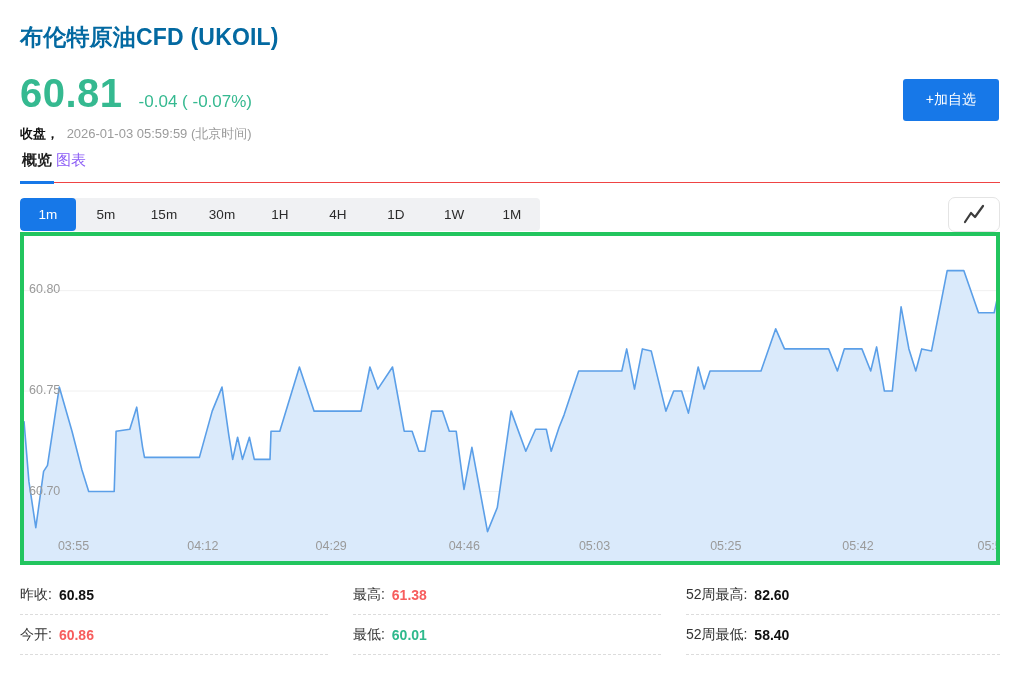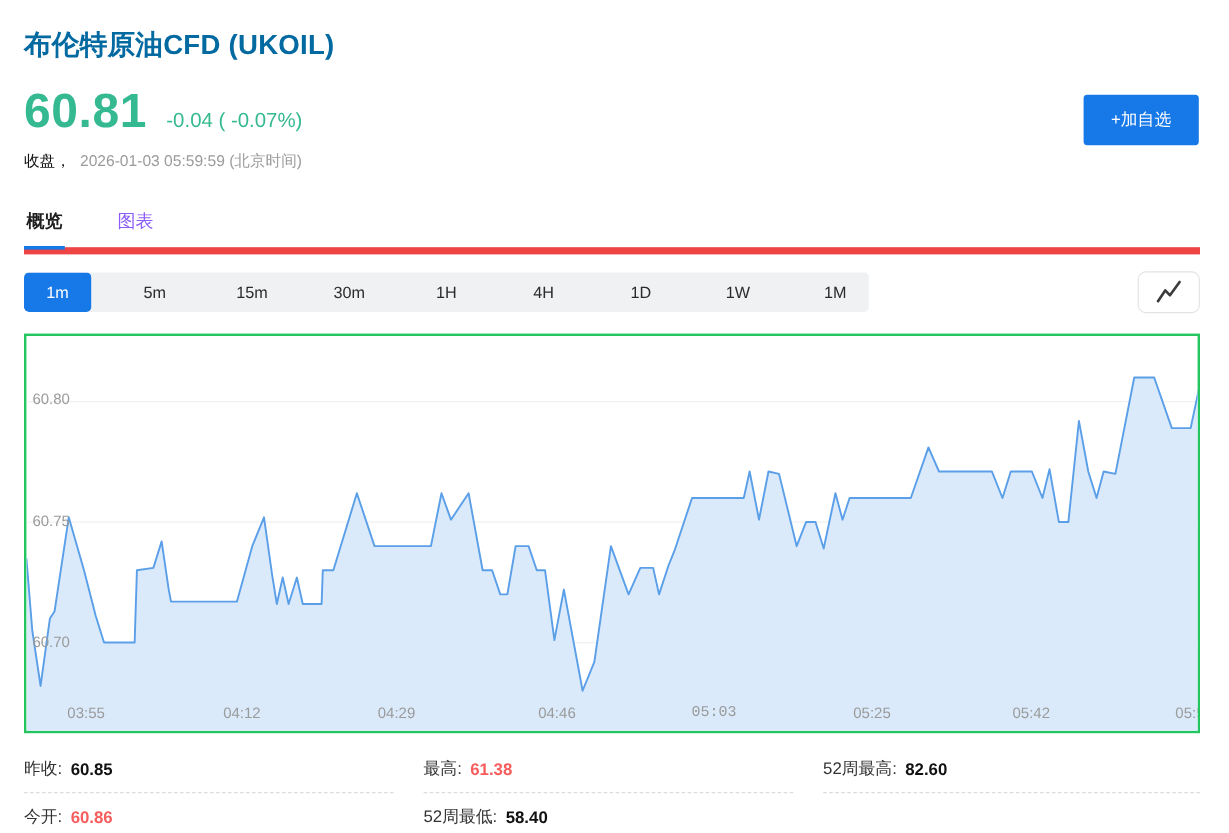--- a/index.html
+++ b/index.html
@@ -7,43 +7,43 @@
     font-family:"Liberation Sans","DejaVu Sans",sans-serif; }
   .page { position:relative; width:1024px; height:694px; padding:14px 24px 0 20px; }
 
   .title { font-size:23px; font-weight:700; color:#0369a1; margin-top:8px; letter-spacing:.2px; }
 
   .price-row { display:flex; align-items:baseline; margin-top:18px; }
   .price { font-size:40px; font-weight:700; color:#35b990; letter-spacing:.5px; }
   .change { font-size:17px; color:#35b990; margin-left:16px; }
 
   .status-row { margin-top:9px; font-size:13px; }
-  .status-label { font-weight:400; color:#111; }
+  .status-label { font-weight:700; color:#111; }
   .timestamp { color:#9b9b9b; margin-left:4px; }
 
   .watch-btn { position:absolute; top:55px; right:25px; background:#1778e8; color:#fff;
     border:none; font-size:14px; padding:12px 23px; border-radius:3px; cursor:pointer;
     font-family:inherit;margin-top:24px; }
 
-  .tabs { margin-top:24px; border-bottom:6px solid #ef4444; display:flex; gap:42px; }
+  .tabs { border-bottom:1px solid #ef4444; display:flex; }
   .tab { font-size:15px; color:#8b5cf6; padding:8px 2px 12px 2px; cursor:pointer; position:relative; }
   .tab.active { color:#1f1f1f; font-weight:700; }
   .tab.active::after { content:""; position:absolute; left:0; right:0; bottom:-2px; height:3px; background:#1778e8; }
 
   .tf-row { margin-top:14px; display:flex; align-items:center; justify-content:space-between; }
-  .tf-bar { display:inline-flex; background:#f0f1f3; border-radius:4px; overflow:hidden;gap:23px; }
+  .tf-bar { display:inline-flex; background:#f0f1f3; border-radius:4px; overflow:hidden; }
   .tf-btn { width:56px; height:33px; border:none; background:transparent; font-size:13.5px;
     color:#2b2b2b; cursor:pointer; font-family:inherit; margin-right:2px; }
   .tf-btn:last-child { margin-right:0; }
   .tf-btn.active { background:#1778e8; color:#fff; border-radius:4px; }
   .chart-type-btn { width:52px; height:35px; background:#fff; border:1px solid #e4e4e4;
     border-radius:7px; display:flex; align-items:center; justify-content:center; cursor:pointer; }
 
-  .chart-box { position:relative; margin-top:17px; width:980px; height:333px;
-    border:2px solid #22c55e; background:#fff; overflow:hidden;padding-left:26px; }
+  .chart-box { position:relative; margin-top:0; width:980px; height:333px;
+    border:4px solid #22c55e; background:#fff; overflow:hidden;padding-left:26px; }
   .chart-box svg { position:absolute; left:0; top:0; }
   .y-label { position:absolute; left:5px; font-size:12.5px; color:#9a9a9a; z-index:3; }
   .x-label { position:absolute; bottom:8px; font-size:12.5px; color:#9a9a9a; transform:translateX(-50%); z-index:3; white-space:nowrap; }
 
   .stats { margin-top:10px; display:grid; grid-template-columns:1fr 1fr 1.02fr; column-gap:25px; }
   .stat-cell { display:flex; align-items:center; height:40px; border-bottom:1px dashed #dcdcdc;
     font-size:14px; color:#333; }
   .stat-value { font-weight:700; margin-left:7px; color:#111; }
   .stat-value.red { color:#f75d5d; }
   .stat-value.green { color:#2eb98c; }
@@ -98,21 +98,21 @@
         <path d="M0.0,186.3 L4.9,246.9 L11.8,293.4 L19.6,236.8 L23.5,230.7 L35.3,152.0 L48.0,196.4 L57.8,234.8 L64.7,257.0 L90.2,257.0 L92.1,196.4 L105.8,194.4 L112.7,172.2 L118.6,212.6 L120.5,222.7 L175.4,222.7 L188.2,176.2 L198.0,152.0 L204.8,200.4 L208.7,224.7 L213.6,202.5 L218.5,224.7 L225.4,202.5 L230.3,224.7 L246.0,224.7 L247.0,196.4 L255.8,196.4 L275.4,131.8 L290.1,176.2 L337.1,176.2 L345.9,131.8 L353.8,154.0 L368.5,131.8 L380.2,196.4 L388.1,196.4 L394.9,216.6 L400.8,216.6 L407.7,176.2 L418.5,176.2 L425.3,196.4 L432.2,196.4 L440.0,255.0 L447.9,212.6 L463.5,297.4 L473.3,273.2 L487.1,176.2 L501.8,216.6 L511.6,194.4 L522.3,194.4 L527.2,216.6 L535.1,192.4 L540.0,180.2 L554.7,135.8 L597.8,135.8 L602.7,113.6 L610.5,154.0 L618.4,113.6 L627.2,115.6 L641.9,176.2 L649.7,156.0 L657.6,156.0 L664.4,178.2 L674.2,131.8 L680.1,154.0 L686.0,135.8 L737.0,135.8 L751.7,93.4 L760.5,113.6 L804.6,113.6 L813.4,135.8 L820.3,113.6 L837.9,113.6 L846.7,135.8 L852.6,111.6 L860.4,156.0 L868.3,156.0 L877.1,71.2 L884.9,113.6 L891.8,135.8 L897.7,113.6 L907.5,115.6 L923.2,34.8 L939.8,34.8 L954.5,77.2 L970.2,77.2 L980.0,30.8 L980,333 L0,333 Z" fill="#daeafb" stroke="none"></path>
         <path d="M0.0,186.3 L4.9,246.9 L11.8,293.4 L19.6,236.8 L23.5,230.7 L35.3,152.0 L48.0,196.4 L57.8,234.8 L64.7,257.0 L90.2,257.0 L92.1,196.4 L105.8,194.4 L112.7,172.2 L118.6,212.6 L120.5,222.7 L175.4,222.7 L188.2,176.2 L198.0,152.0 L204.8,200.4 L208.7,224.7 L213.6,202.5 L218.5,224.7 L225.4,202.5 L230.3,224.7 L246.0,224.7 L247.0,196.4 L255.8,196.4 L275.4,131.8 L290.1,176.2 L337.1,176.2 L345.9,131.8 L353.8,154.0 L368.5,131.8 L380.2,196.4 L388.1,196.4 L394.9,216.6 L400.8,216.6 L407.7,176.2 L418.5,176.2 L425.3,196.4 L432.2,196.4 L440.0,255.0 L447.9,212.6 L463.5,297.4 L473.3,273.2 L487.1,176.2 L501.8,216.6 L511.6,194.4 L522.3,194.4 L527.2,216.6 L535.1,192.4 L540.0,180.2 L554.7,135.8 L597.8,135.8 L602.7,113.6 L610.5,154.0 L618.4,113.6 L627.2,115.6 L641.9,176.2 L649.7,156.0 L657.6,156.0 L664.4,178.2 L674.2,131.8 L680.1,154.0 L686.0,135.8 L737.0,135.8 L751.7,93.4 L760.5,113.6 L804.6,113.6 L813.4,135.8 L820.3,113.6 L837.9,113.6 L846.7,135.8 L852.6,111.6 L860.4,156.0 L868.3,156.0 L877.1,71.2 L884.9,113.6 L891.8,135.8 L897.7,113.6 L907.5,115.6 L923.2,34.8 L939.8,34.8 L954.5,77.2 L970.2,77.2 L980.0,30.8" fill="none" stroke="#5b9fe8" stroke-width="1.6" stroke-linejoin="round"></path>
       </svg>
       <div class="y-label" style="top: 46px;">60.80</div>
       <div class="y-label" style="top: 147px;">60.75</div>
       <div class="y-label" style="top: 248px;">60.70</div>
       <div class="x-label" style="left: 5.1%; text-align: center;">03:55</div>
       <div class="x-label" style="left: 18.4%;">04:12</div>
       <div class="x-label" style="left: 31.6%;">04:29</div>
       <div class="x-label" style="left: 45.3%;">04:46</div>
-      <div class="x-label" style="left: 58.7%; font-family: Liberation Mono, monospace;">05:03</div>
+      <div class="x-label" style="left: 58.7%;">05:03</div>
       <div class="x-label" style="left: 72.2%;">05:25</div>
       <div class="x-label" style="left: 85.8%;">05:42</div>
       <div class="x-label" style="left: 99.7%;">05:59</div>
     </div>
 
   <div class="stats" id="statsGrid">
       <div class="stat-cell">
         <span>昨收:</span>
         <span class="stat-value">60.85</span>
       </div>
@@ -122,17 +122,21 @@
       </div>
       <div class="stat-cell">
         <span>52周最高:</span>
         <span class="stat-value">82.60</span>
       </div>
       <div class="stat-cell">
         <span>今开:</span>
         <span class="stat-value red">60.86</span>
       </div>
       <div class="stat-cell">
+        <span>最低:</span>
+        <span class="stat-value green">60.01</span>
+      </div>
+      <div class="stat-cell">
         <span>52周最低:</span>
         <span class="stat-value">58.40</span>
       </div>
     </div>
 </div>
 
 </body></html>

